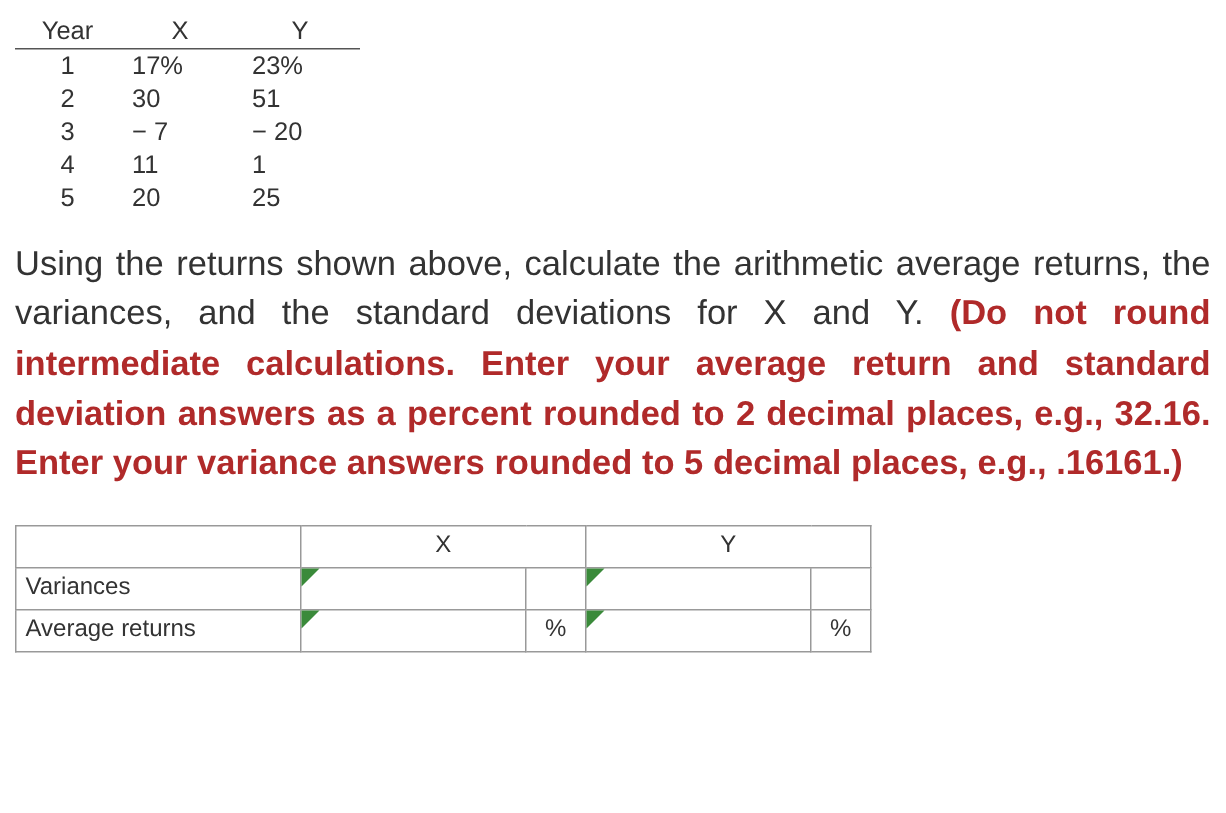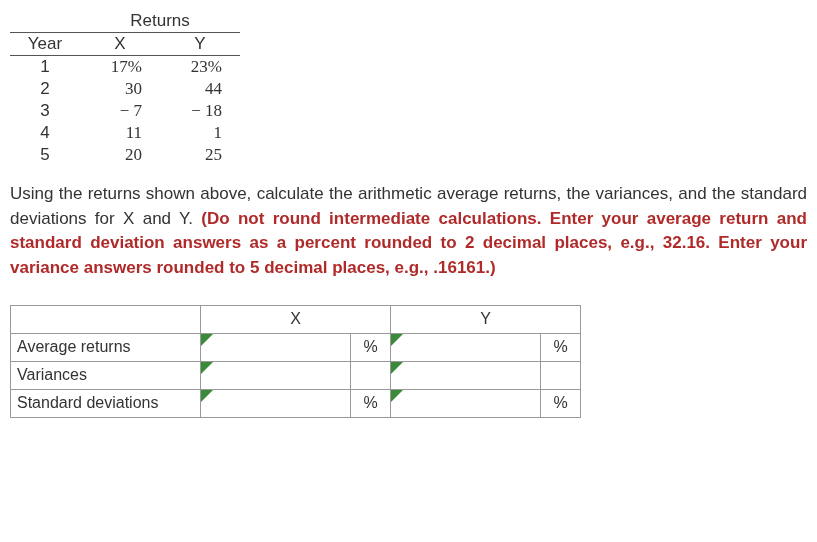--- a/index.html
+++ b/index.html
@@ -23,27 +23,27 @@
     }
     .returns-header-row th {
       border-bottom: 1px solid #555;
     }
     .returns-super-header th {
       border-bottom: 1px solid #555;
     }
     .returns-header-row .col-year { width: 70px; margin-top: 16px; }
     .returns-header-row .col-x { width: 80px; }
     .returns-header-row .col-y { width: 80px; }
-    .returns-table .num { text-align: right; padding-right: 18px; font-family: Liberation Serif, serif; }
+    .returns-table .num { text-align: left; padding-right: 18px; }
     .returns-table .year-col { text-align: center; }
     .question-text {
       margin: 3px 0 24px 0;
       line-height: 1.45;
       text-align: justify;
-      font-size: 17px;
+      font-size: 23px;
       max-width: 800px;
     }
     .question-text .red {
       color: #b02a2a;
       font-weight: bold;
     }
     .answer-table {
       border-collapse: collapse;
       font-size: 16px;
     }
@@ -112,43 +112,39 @@
     }
     .col-header {
       font-weight: bold;
     }
   </style>
 </head>
 <body>
 
 <table class="returns-table">
   <tbody>
-      <tr class="returns-super-header">
-    <th></th>
-    <th colspan="2">Returns</th>
-  </tr>
   <tr class="returns-header-row">
     <th class="col-year">Year</th>
     <th class="col-x">X</th>
     <th class="col-y">Y</th>
   </tr>
   <tr>
     <td class="year-col">1</td>
     <td class="num">17%</td>
     <td class="num">23%</td>
   </tr>
   <tr>
     <td class="year-col">2</td>
     <td class="num">30</td>
-    <td class="num">44</td>
+    <td class="num">51</td>
   </tr>
   <tr>
     <td class="year-col">3</td>
     <td class="num">− 7</td>
-    <td class="num">− 18</td>
+    <td class="num">− 20</td>
   </tr>
   <tr>
     <td class="year-col">4</td>
     <td class="num">11</td>
     <td class="num">1</td>
   </tr>
   <tr>
     <td class="year-col">5</td>
     <td class="num">20</td>
     <td class="num">25</td>
@@ -161,43 +157,32 @@
 </p>
 
 <table class="answer-table">
   <tbody>
       <tr>
     <th class="empty-corner"></th>
     <th class="col-header" colspan="2">X</th>
     <th class="col-header" colspan="2">Y</th>
   </tr>
   <tr>
-    <td class="label-col">Average returns</td>
-    <td class="input-col">
-          <div class="input-shadow"><div class="tri"></div><input class="answer-input" type="text" style=""></div>
-        </td>
-    <td class="unit-col">%</td>
-    <td class="input-col">
-          <div class="input-shadow"><div class="tri"></div><input class="answer-input" type="text" style=""></div>
-        </td>
-    <td class="unit-col">%</td>
-  </tr>
-  <tr>
     <td class="label-col">Variances</td>
     <td class="input-col">
           <div class="input-shadow"><div class="tri"></div><input class="answer-input" type="text" style=""></div>
         </td>
     <td class="unit-col"></td>
     <td class="input-col">
           <div class="input-shadow"><div class="tri"></div><input class="answer-input" type="text" style=""></div>
         </td>
     <td class="unit-col"></td>
   </tr>
   <tr>
-    <td class="label-col">Standard deviations</td>
+    <td class="label-col">Average returns</td>
     <td class="input-col">
           <div class="input-shadow"><div class="tri"></div><input class="answer-input" type="text" style=""></div>
         </td>
     <td class="unit-col">%</td>
     <td class="input-col">
           <div class="input-shadow"><div class="tri"></div><input class="answer-input" type="text" style=""></div>
         </td>
     <td class="unit-col">%</td>
   </tr>
 </tbody>

